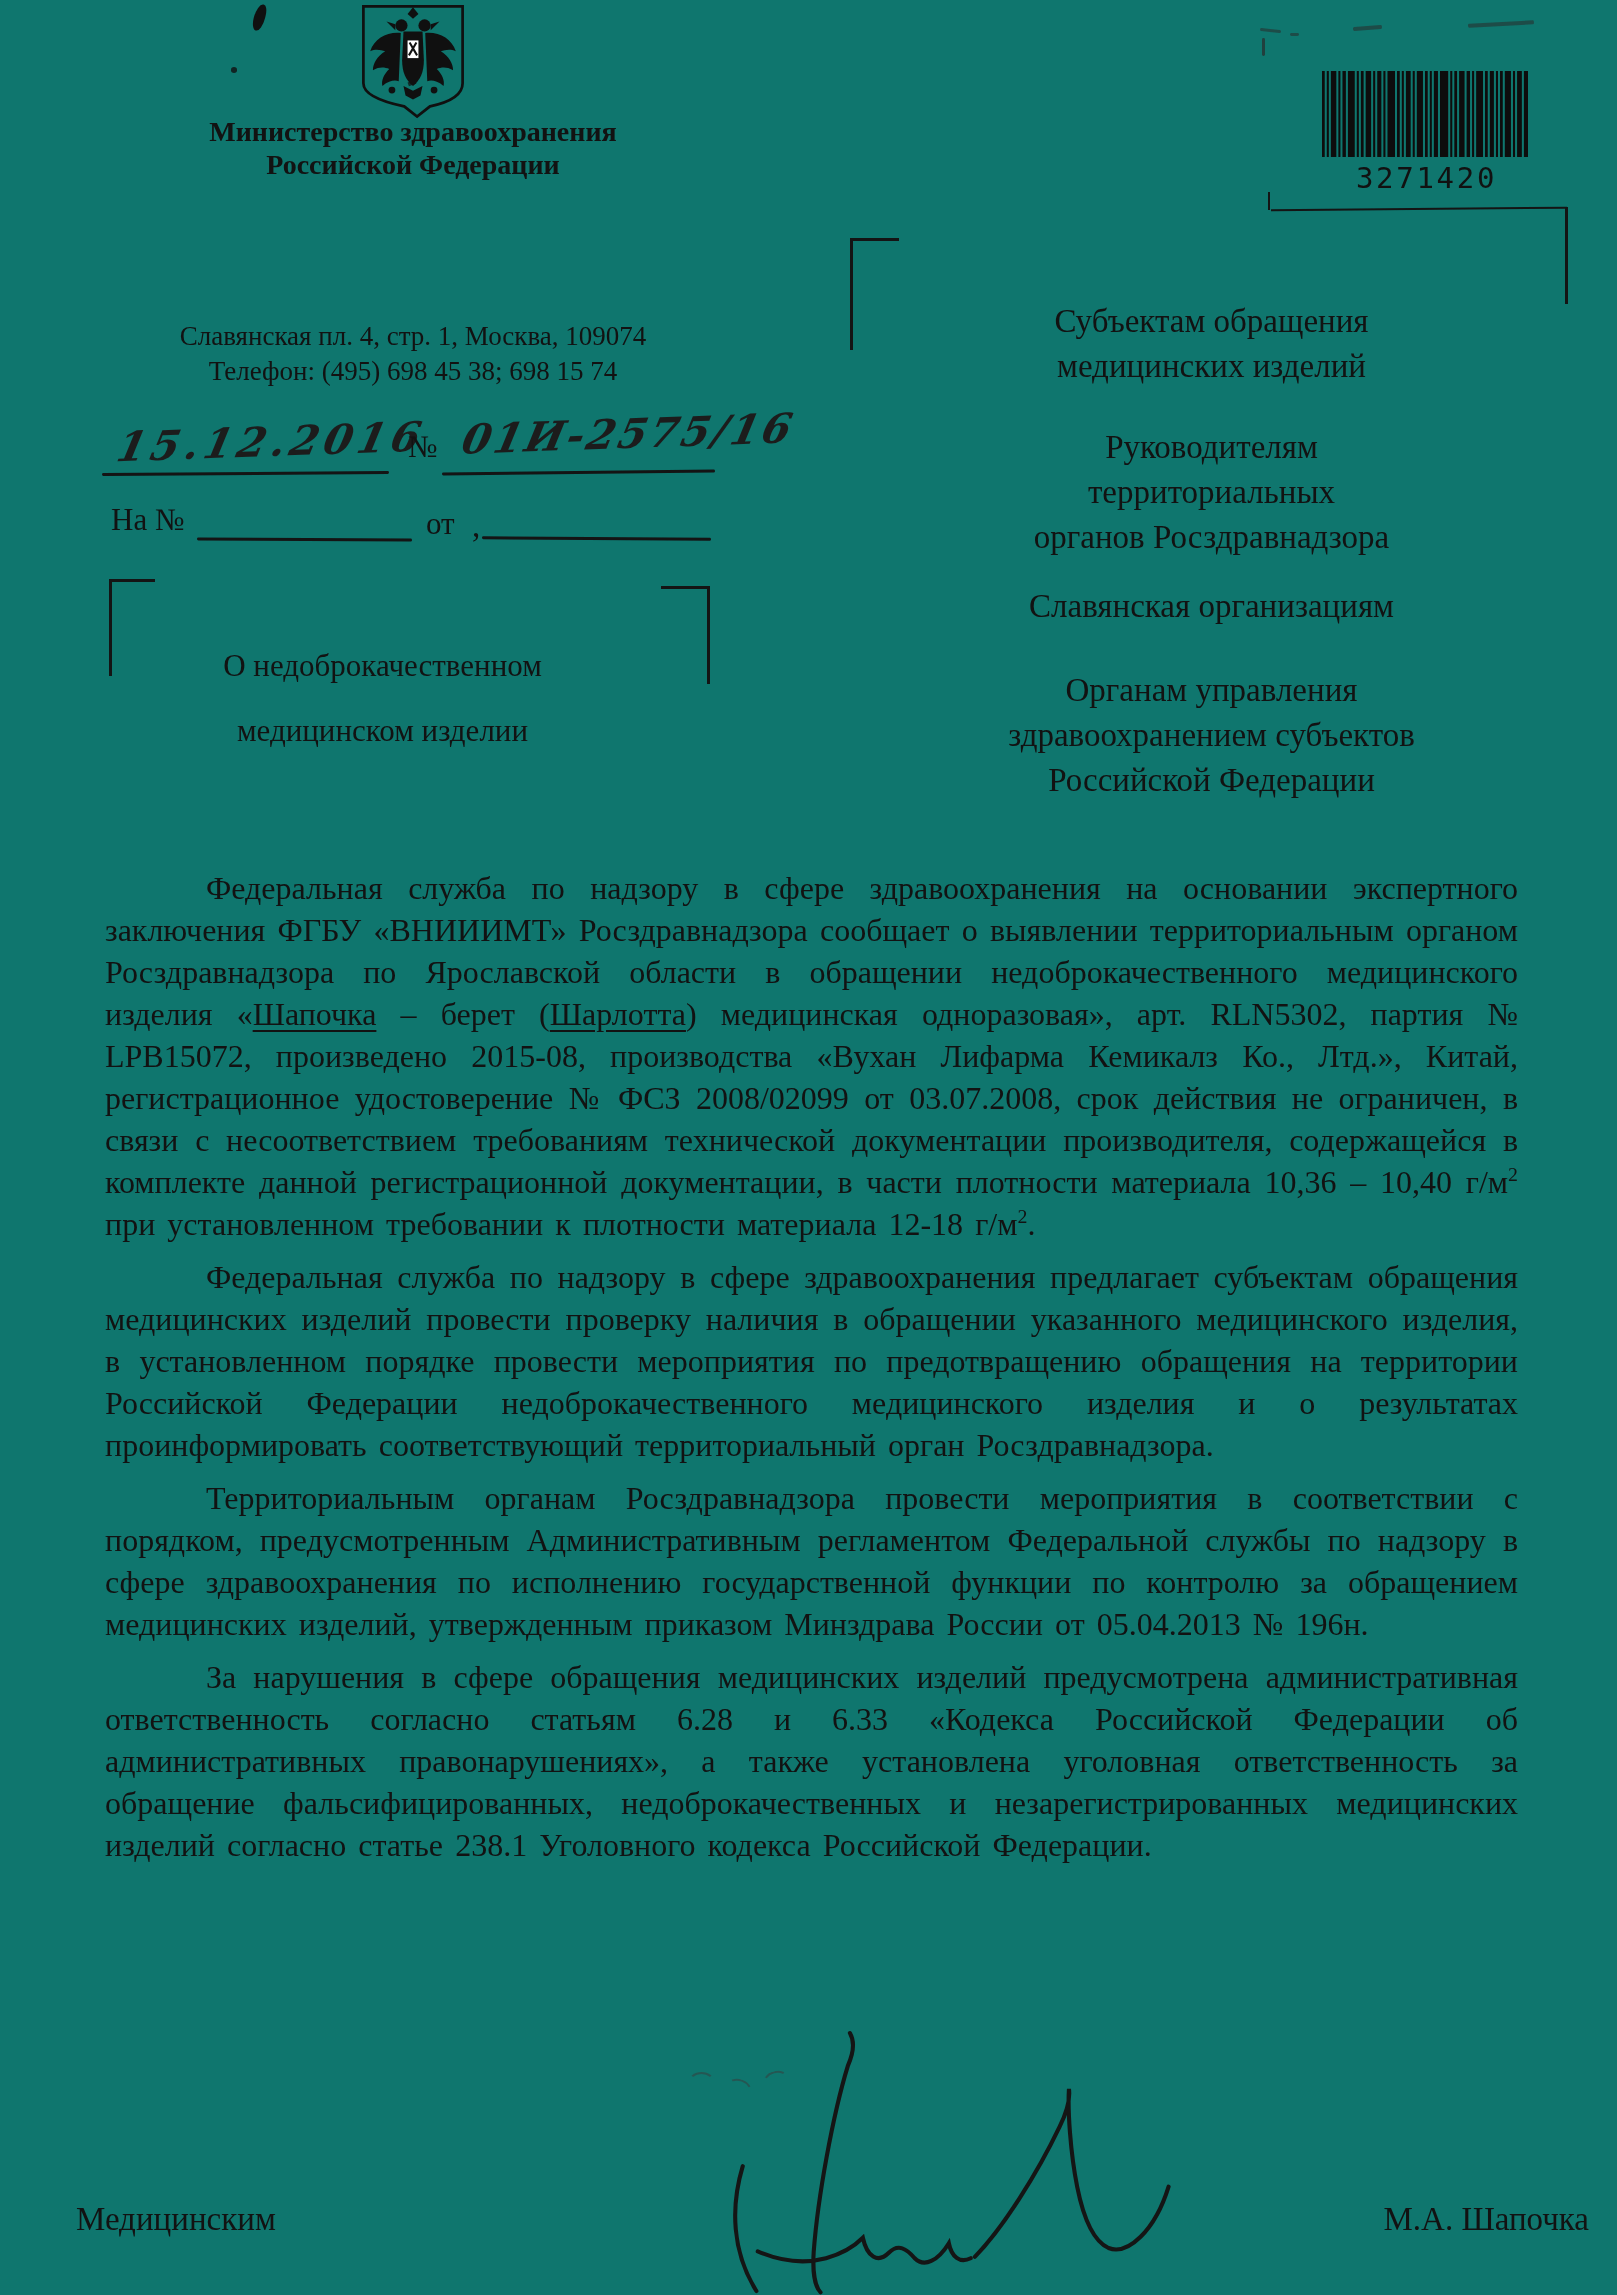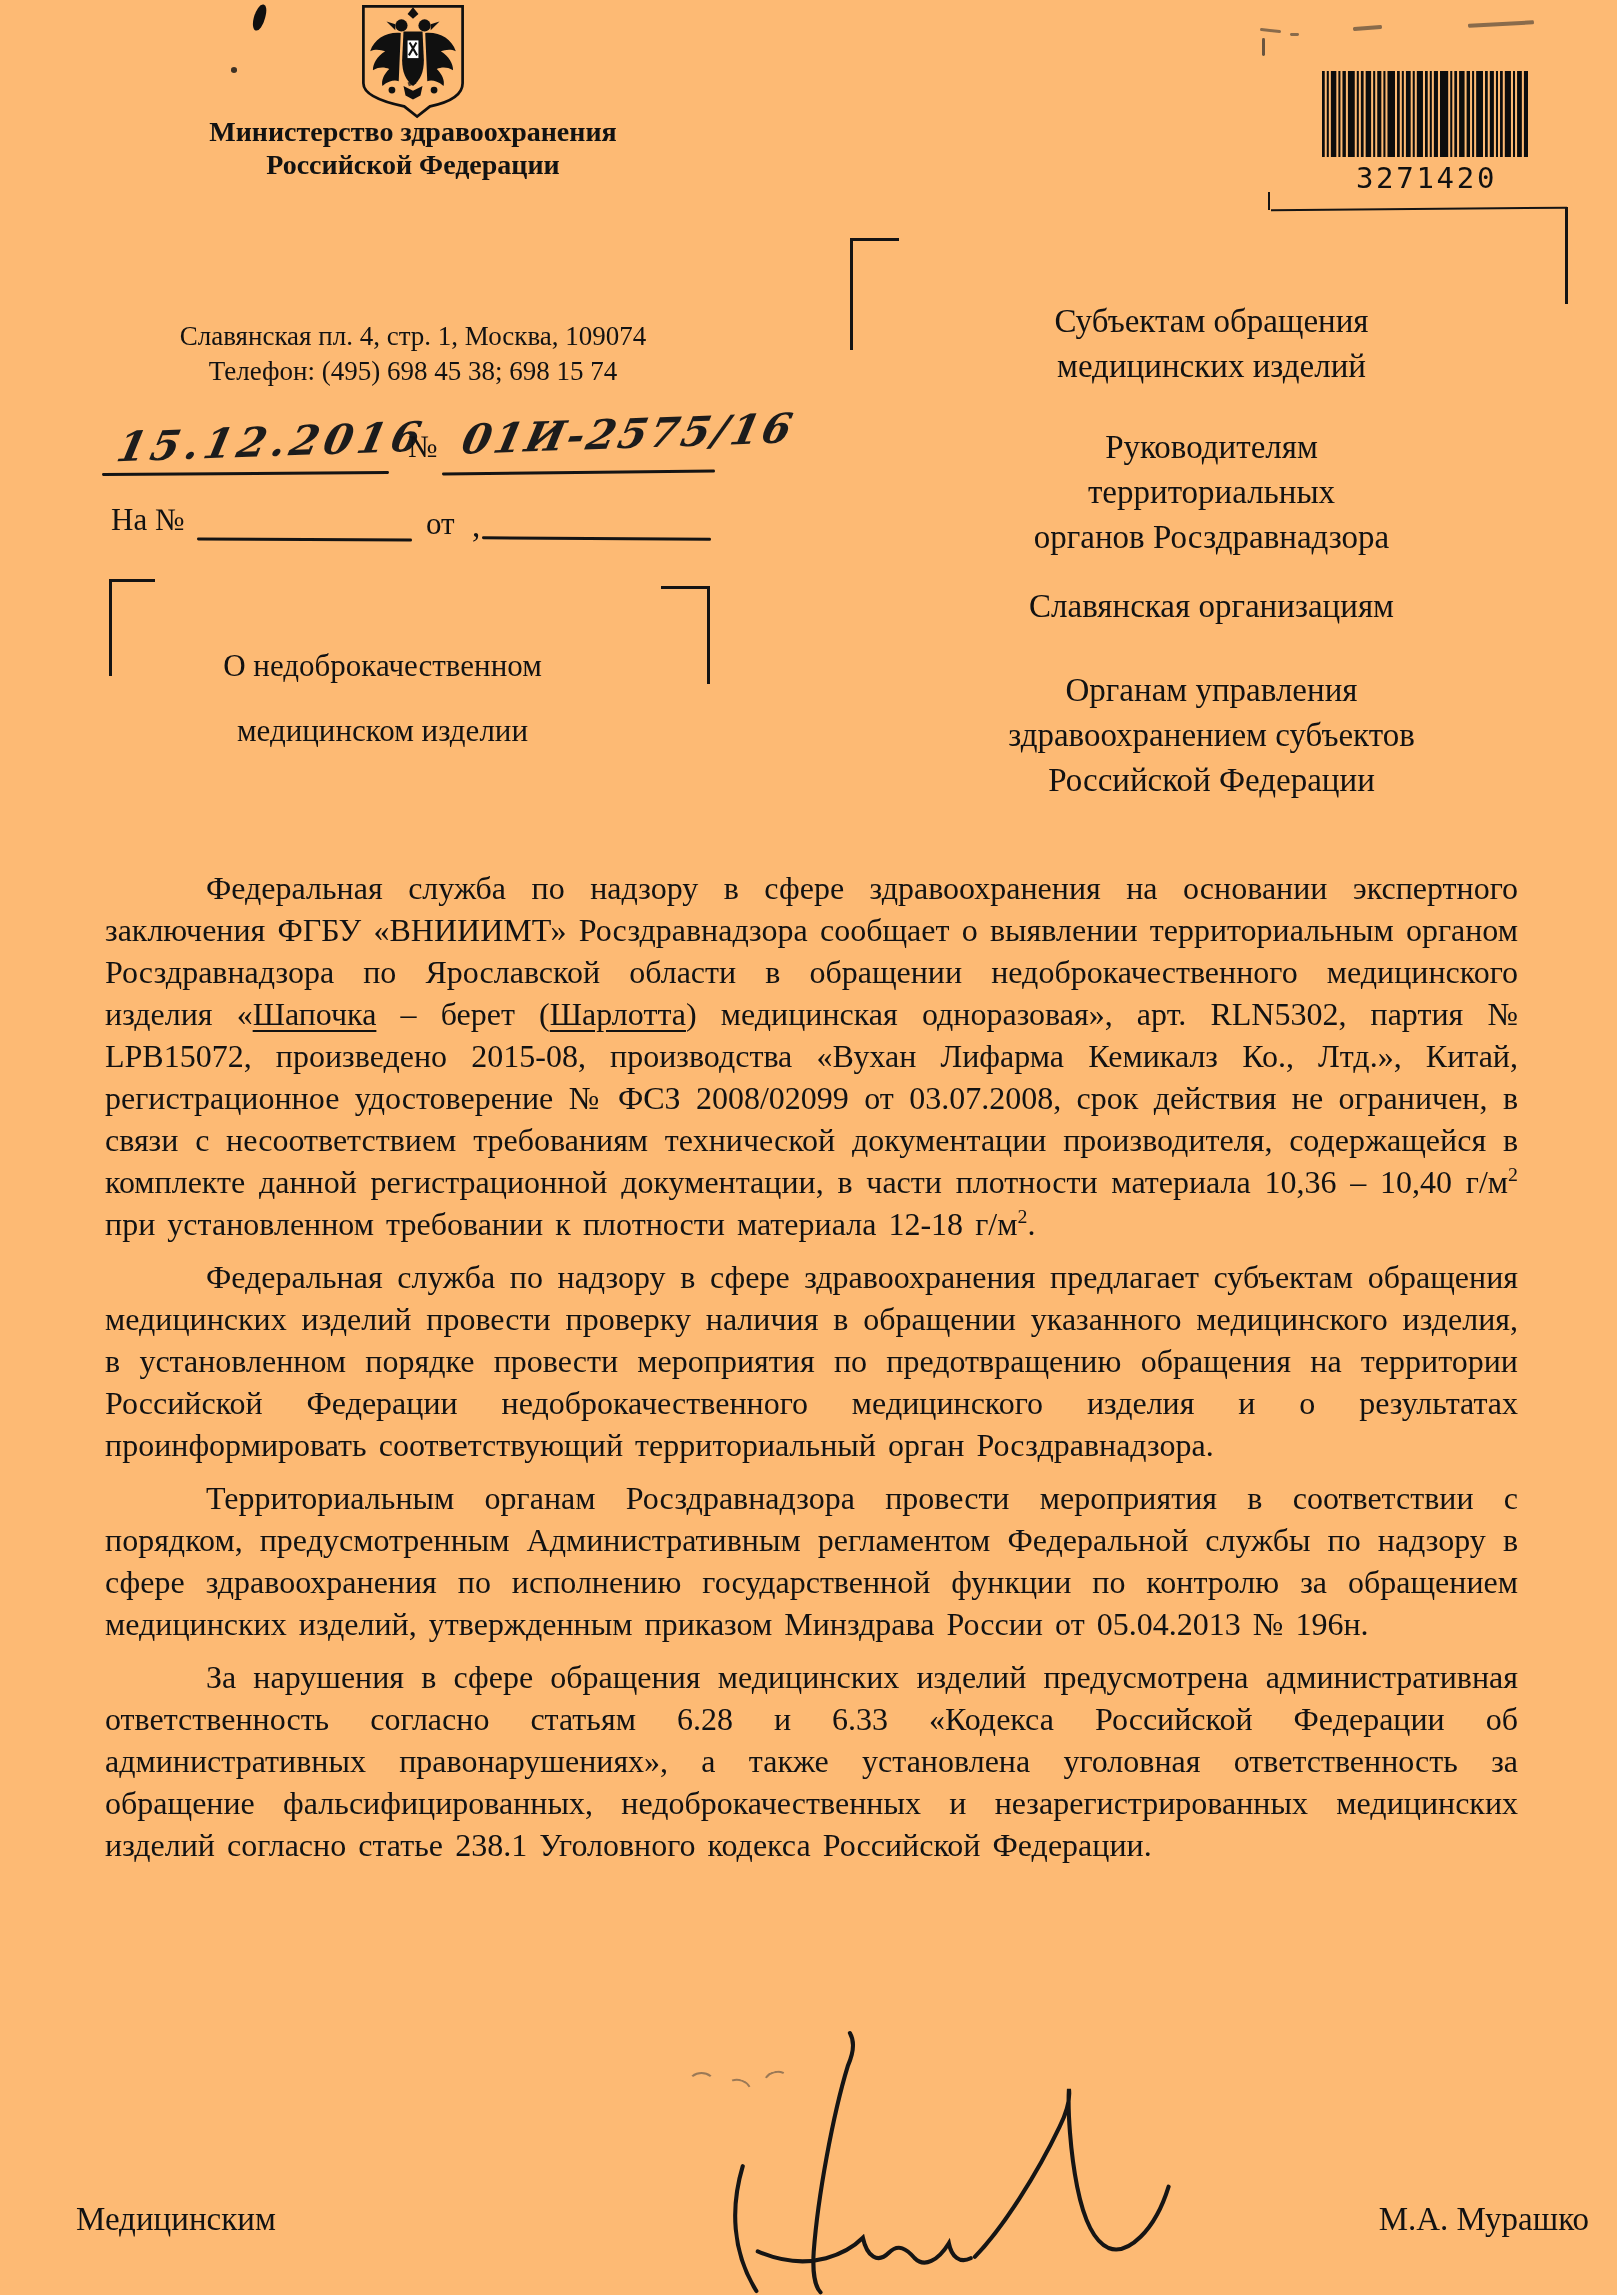--- a/index.html
+++ b/index.html
@@ -1,18 +1,18 @@
 <!DOCTYPE html>
 <html style="font-size:11px"><head>
 <meta charset="utf-8">
 <style>
   html,body{margin:0;padding:0;background:#888;}
   #page{
     position:relative; width:1617px; height:2295px; margin:0 auto;
-    background:#fdba74; overflow:hidden; color:#121212;
+    background:#0f766e; overflow:hidden; color:#121212;
     font-family:"Liberation Serif", serif;
   }
   .abs{position:absolute;}
   .ctr{text-align:center;}
   
   .ministry{left:51px; top:115px; width:724px; font-weight:bold; font-size:28px; line-height:33px;}
   .service{left:41px; top:183px; width:744px; font-weight:bold; font-size:32px; line-height:39px; letter-spacing:0.7px;}
   .addr{left:51px; top:321px; width:724px; font-size:27px;}
   .phone{left:51px; top:356px; width:724px; font-size:27px;}
   
@@ -185,16 +185,16 @@
       <g fill="none" stroke="#151515" stroke-width="6" stroke-linecap="round">
         <path d="M48,205 C30,265 32,330 68,388"></path>
         <path d="M205,10 C212,22 210,40 202,58 C180,130 158,250 152,330 C150,360 154,382 162,390"></path>
         <path d="M70,330 C105,345 140,348 170,340 C195,333 212,322 224,310 C230,338 246,348 262,332 C276,318 288,326 300,340 C314,354 334,344 350,318 C354,338 366,348 382,340"></path>
         <path d="M388,338 C430,295 480,215 512,148 C522,128 528,108 526,92 C524,122 528,185 538,235 C548,285 562,315 584,325 C612,336 652,300 672,235"></path>
       </g>
     </svg>
   </div>
 
   <div class="abs sig-title">Медицинским</div>
-  <div class="abs sig-name">М.А. Мурашко</div>
+  <div class="abs sig-name">М.А. Шапочка</div>
 
 </div>
 
 
 </body></html>

